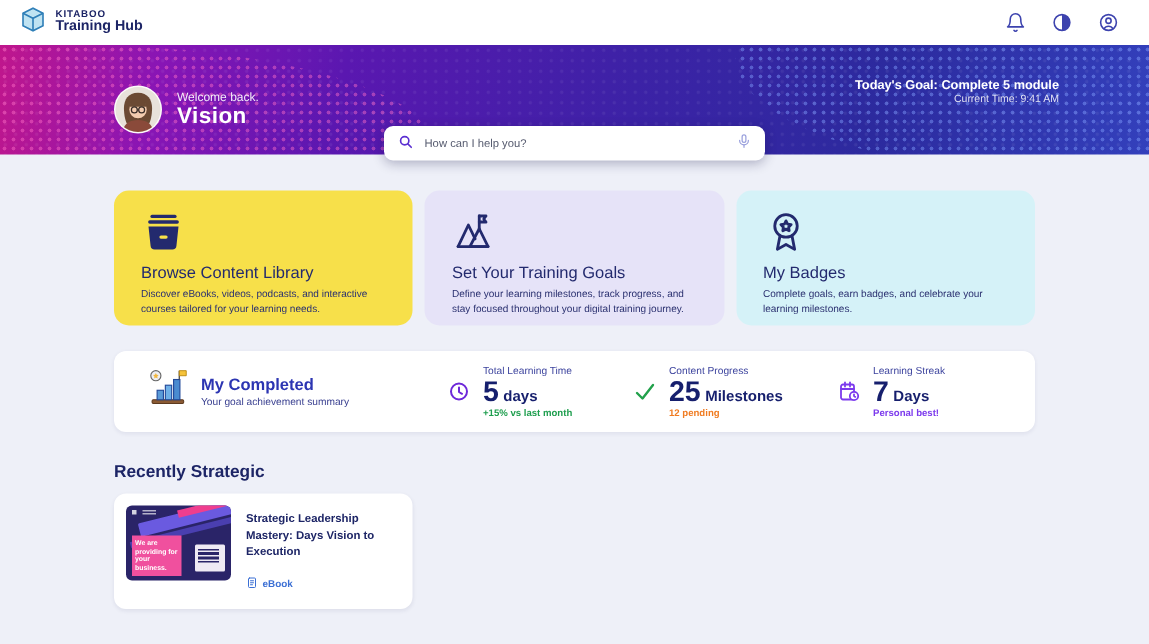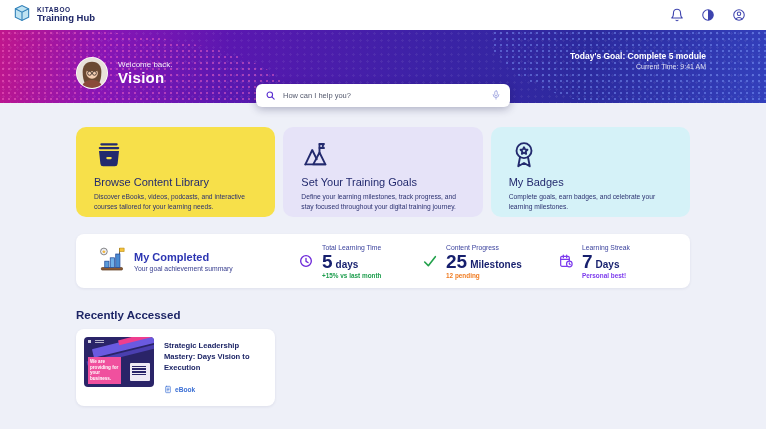--- a/index.html
+++ b/index.html
@@ -339,21 +339,21 @@
           <div class="stat-label">Learning Streak</div>
           <div class="stat-valrow">
             <span class="stat-value">7</span>
             <span class="stat-unit">Days</span>
           </div>
           <div class="stat-note" style="color: rgb(124, 58, 237);">Personal best!</div>
         </span>
       </div>
     </div>
 
-    <div class="recent-heading">Recently Accessed</div>
+    <div class="recent-heading">Recently Strategic</div>
 
     <div class="recent-card">
       <div class="thumb">
         <div class="t-band1"></div>
         <div class="t-band2"></div>
         <div class="t-band3"></div>
         <div class="t-logo"></div>
         <div class="t-pink">We are providing for your business.</div>
         <div class="t-white">
             <i></i>

